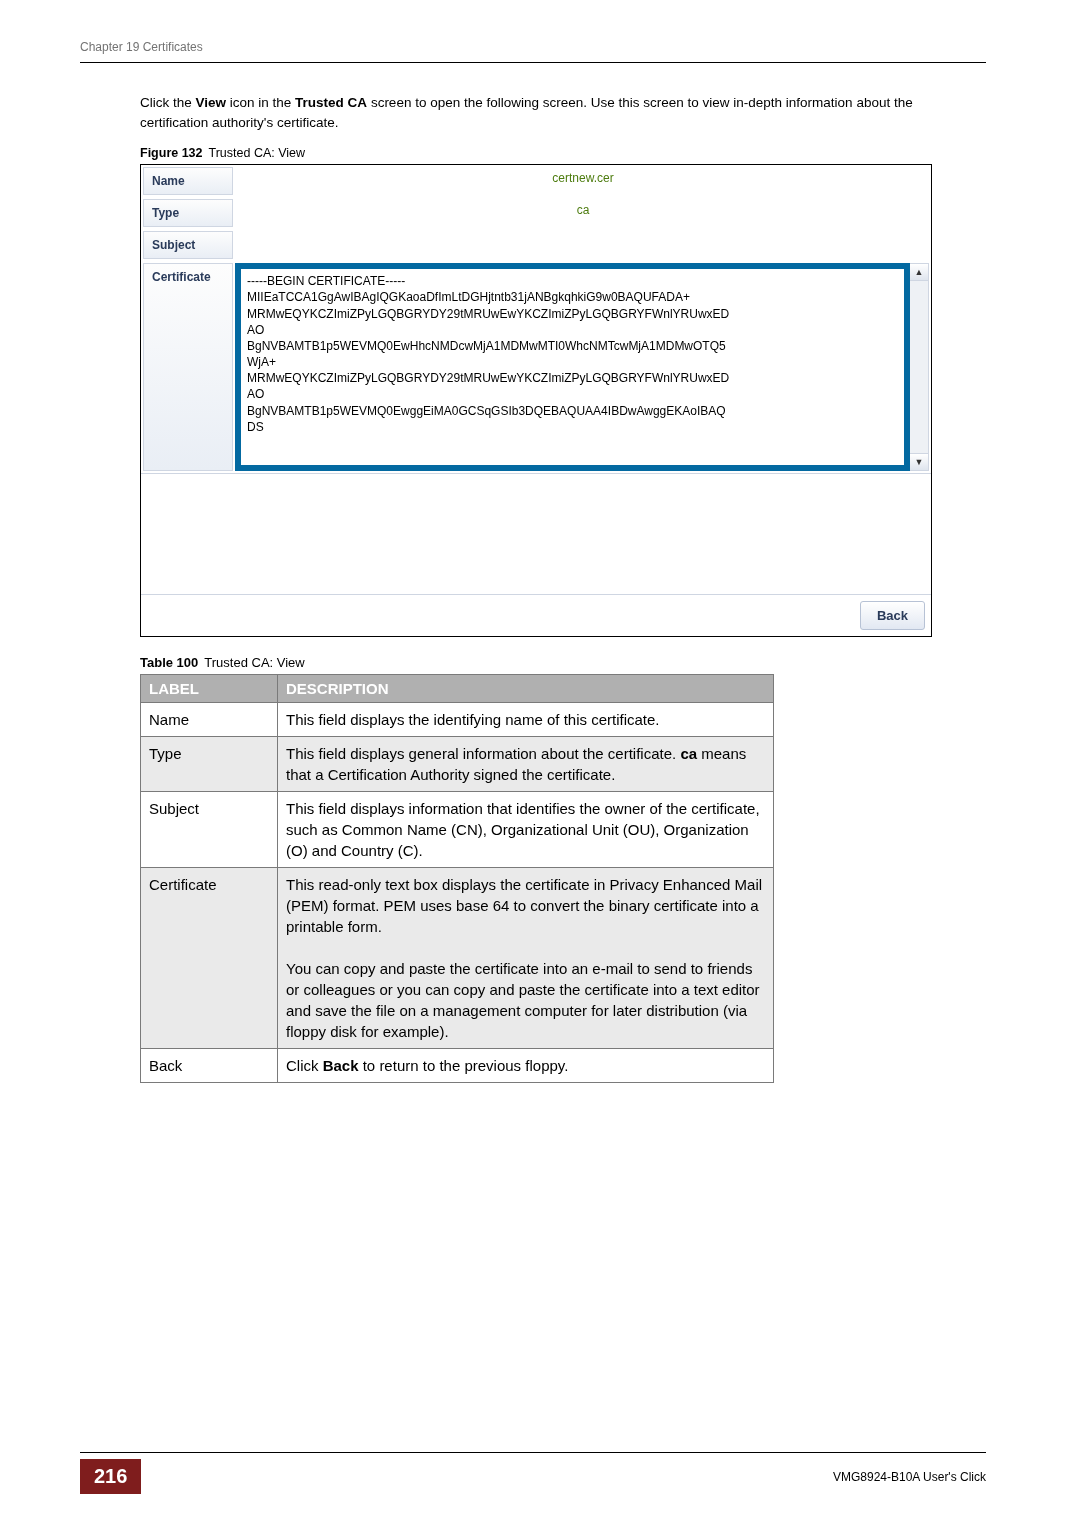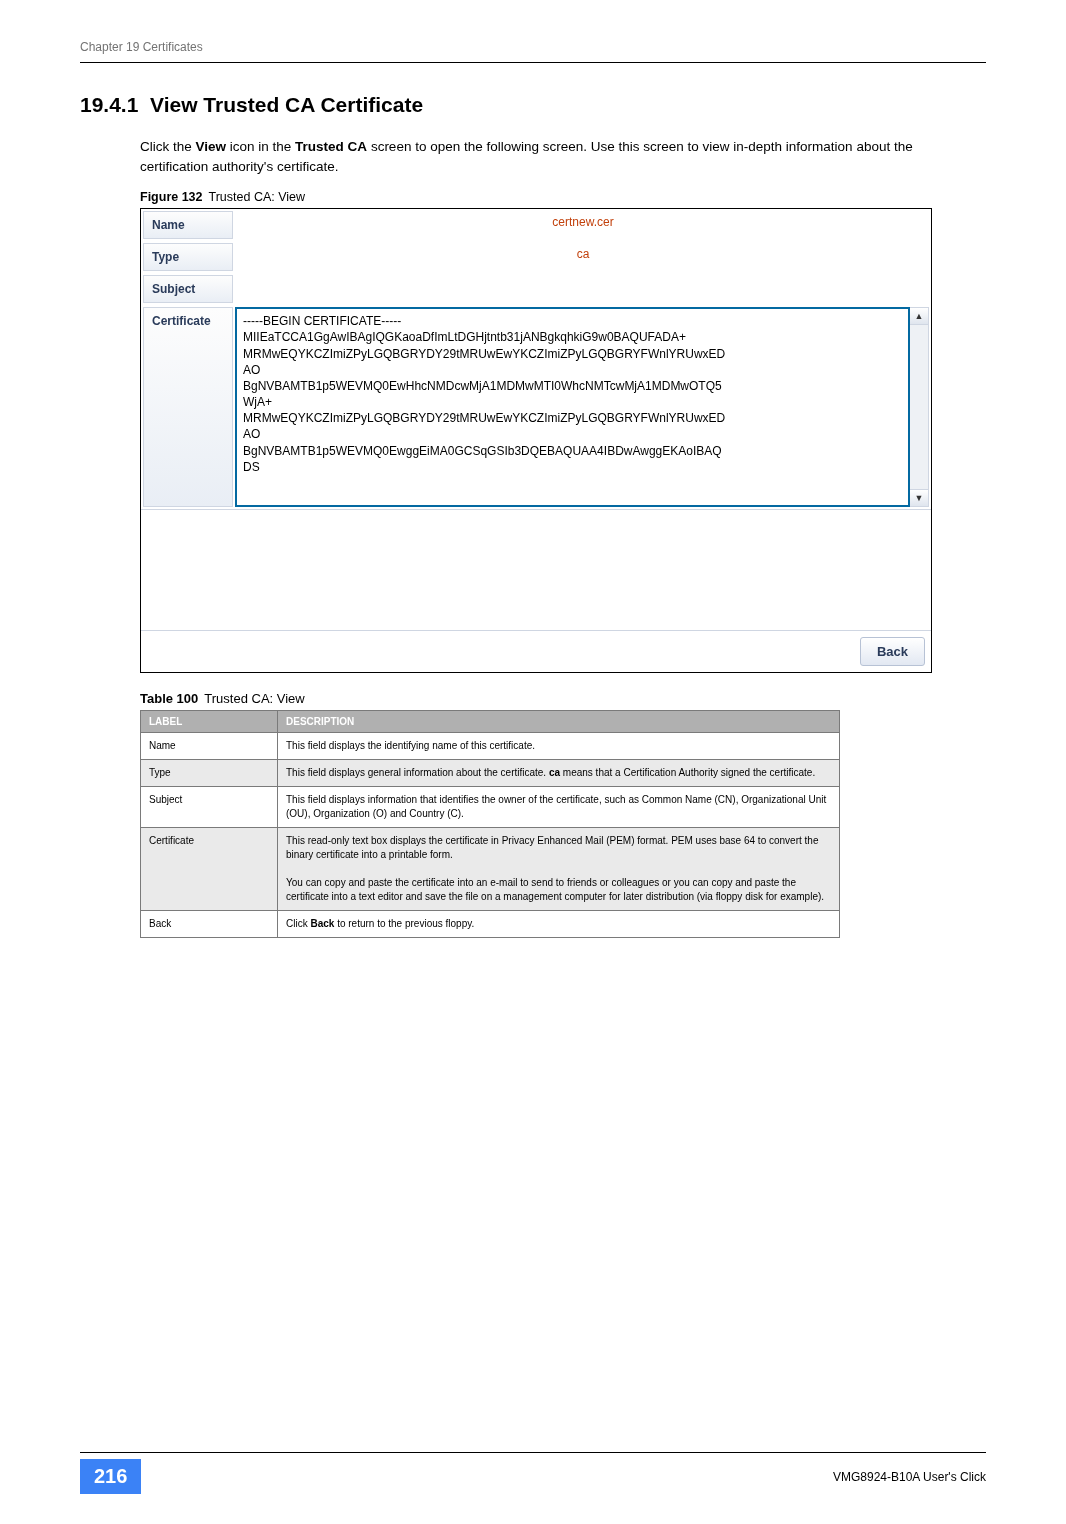--- a/index.html
+++ b/index.html
@@ -68,34 +68,34 @@
     font-weight: bold;
     color: #2a3b5a;
     padding: 6px 8px;
     margin: 2px;
     box-sizing: border-box;
   }
   .ui-value {
     flex: 1;
     text-align: center;
     padding: 6px 8px;
-    color: #c2410c;
+    color: #4d7c0f;
   }
   .ui-cert-box {
     flex: 1;
     margin: 2px 2px 2px 0;
     position: relative;
     display: flex;
   }
   .ui-cert-textarea {
     flex: 1;
     font-family: Arial, sans-serif;
     font-size: 12px;
     padding: 4px 6px;
-    border: 2px solid #0369a1;
+    border: 6px solid #0369a1;
     height: 188px;
     line-height: 1.35;
     overflow: hidden;
     white-space: pre-wrap;
     word-break: break-all;
   }
   .ui-scroll {
     width: 18px;
     background: #eef1f5;
     border: 1px solid #cfd6e2;
@@ -143,22 +143,22 @@
     font-weight: bold;
     margin: 18px 0 4px 0;
     padding-left: 60px;
   }
   .table-caption .tbl-label { font-weight: bold; }
   .table-caption .tbl-text  { font-weight: normal; margin-left: 6px; }
 
   table.desc-table {
     margin-left: 60px;
     border-collapse: collapse;
-    width: 700px;
-    font-size: 10px;
+    width: 634px;
+    font-size: 15px;
   }
   table.desc-table th {
     background: #b0b0b0;
     color: #fff;
     text-align: left;
     padding: 5px 8px;
     border: 1px solid #7a7a7a;
     font-weight: bold;
   }
   table.desc-table td {
@@ -179,42 +179,39 @@
   .page-footer .hr2 {
     border: none;
     border-top: 1px solid #000;
     margin: 0 0 6px 0;
   }
   .footer-row {
     display: flex;
     align-items: center;
   }
   .page-number-box {
-    background: #3b82f6;
+    background: #7f1d1d;
     color: #fff;
     font-weight: bold;
     font-size: 20px;
     padding: 6px 14px;
     margin-right: auto;
   }
   .guide-title {
     font-size: 12px;
   }
 </style>
 </head>
 <body>
 
 <div class="page">
 
   <div class="running-head">Chapter 19 Certificates</div>
   <hr class="hr">
 
-  <h2 class="section-title">
-    <span>19.4.1</span>&nbsp;&nbsp;<span>View Trusted CA Certificate</span>
-  </h2>
 
   <p class="body-text">
     Click the <b>View</b> icon in the <b>Trusted CA</b> screen to open the following screen. Use this screen to view in-depth information about the certification authority's certificate.
   </p>
 
   <div class="figure-caption">
     <span class="fig-label">Figure 132</span><span class="fig-text">Trusted CA: View</span>
   </div>
 
   <div class="ui-figure">

